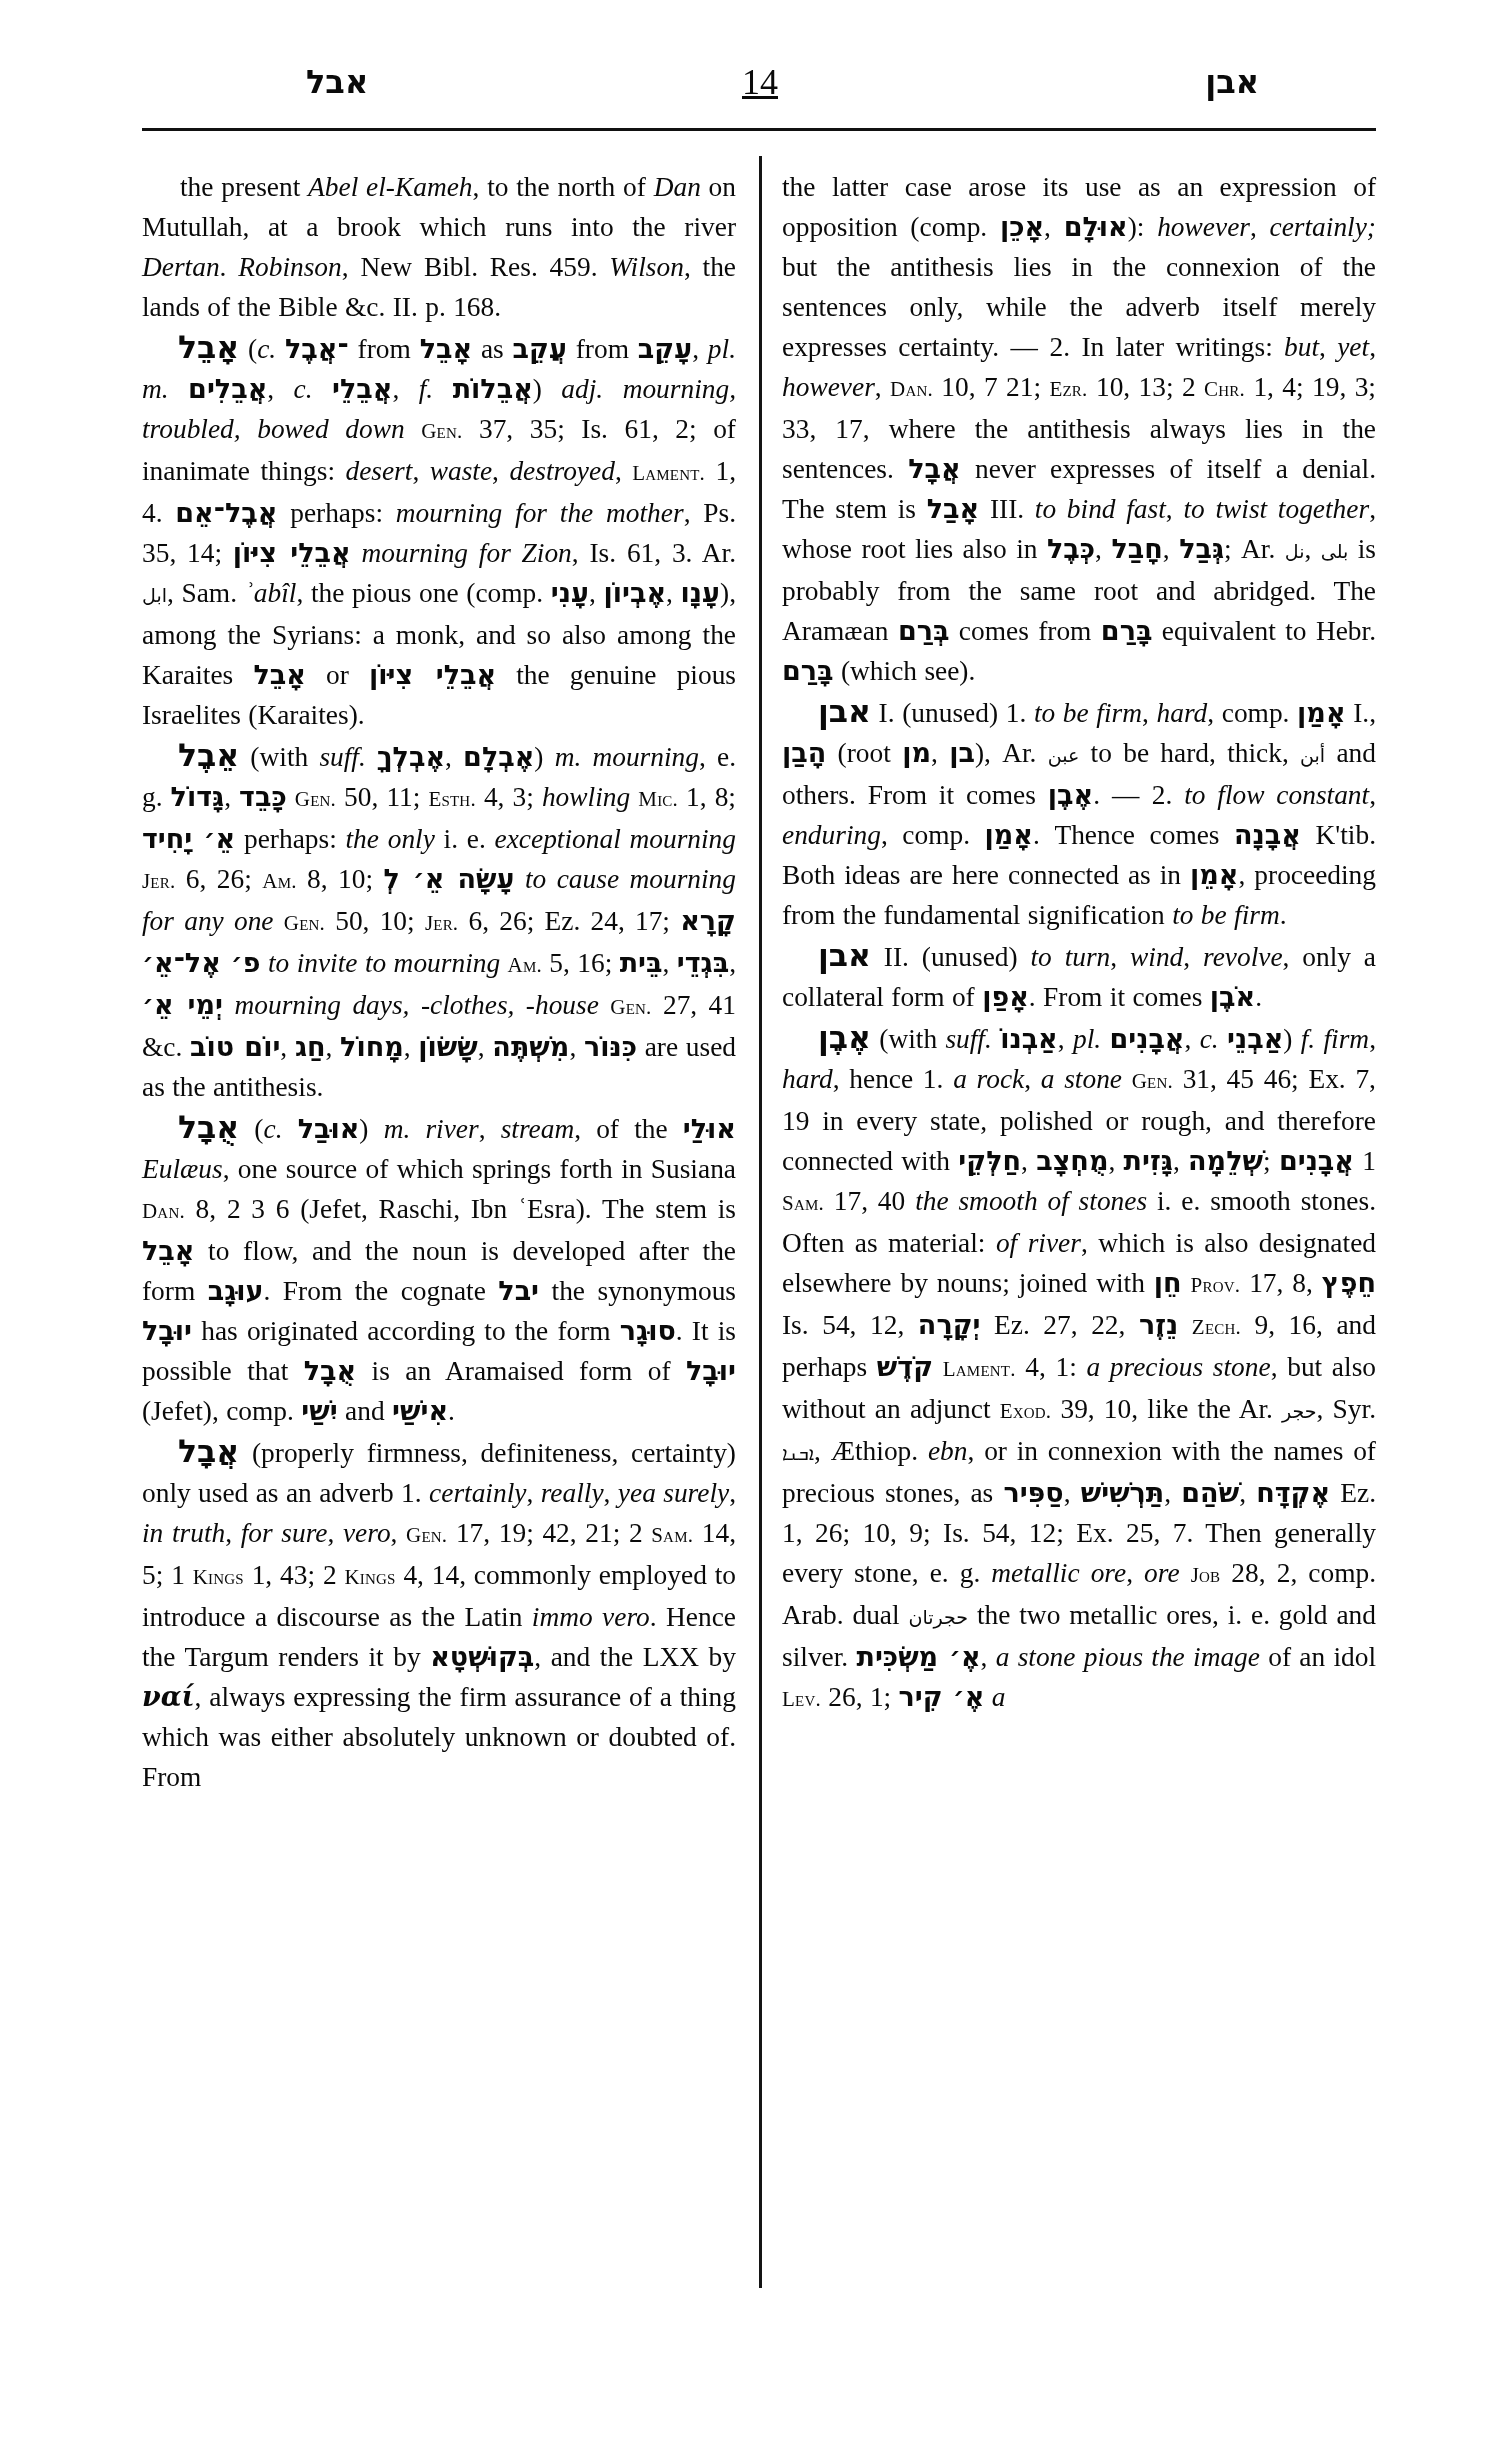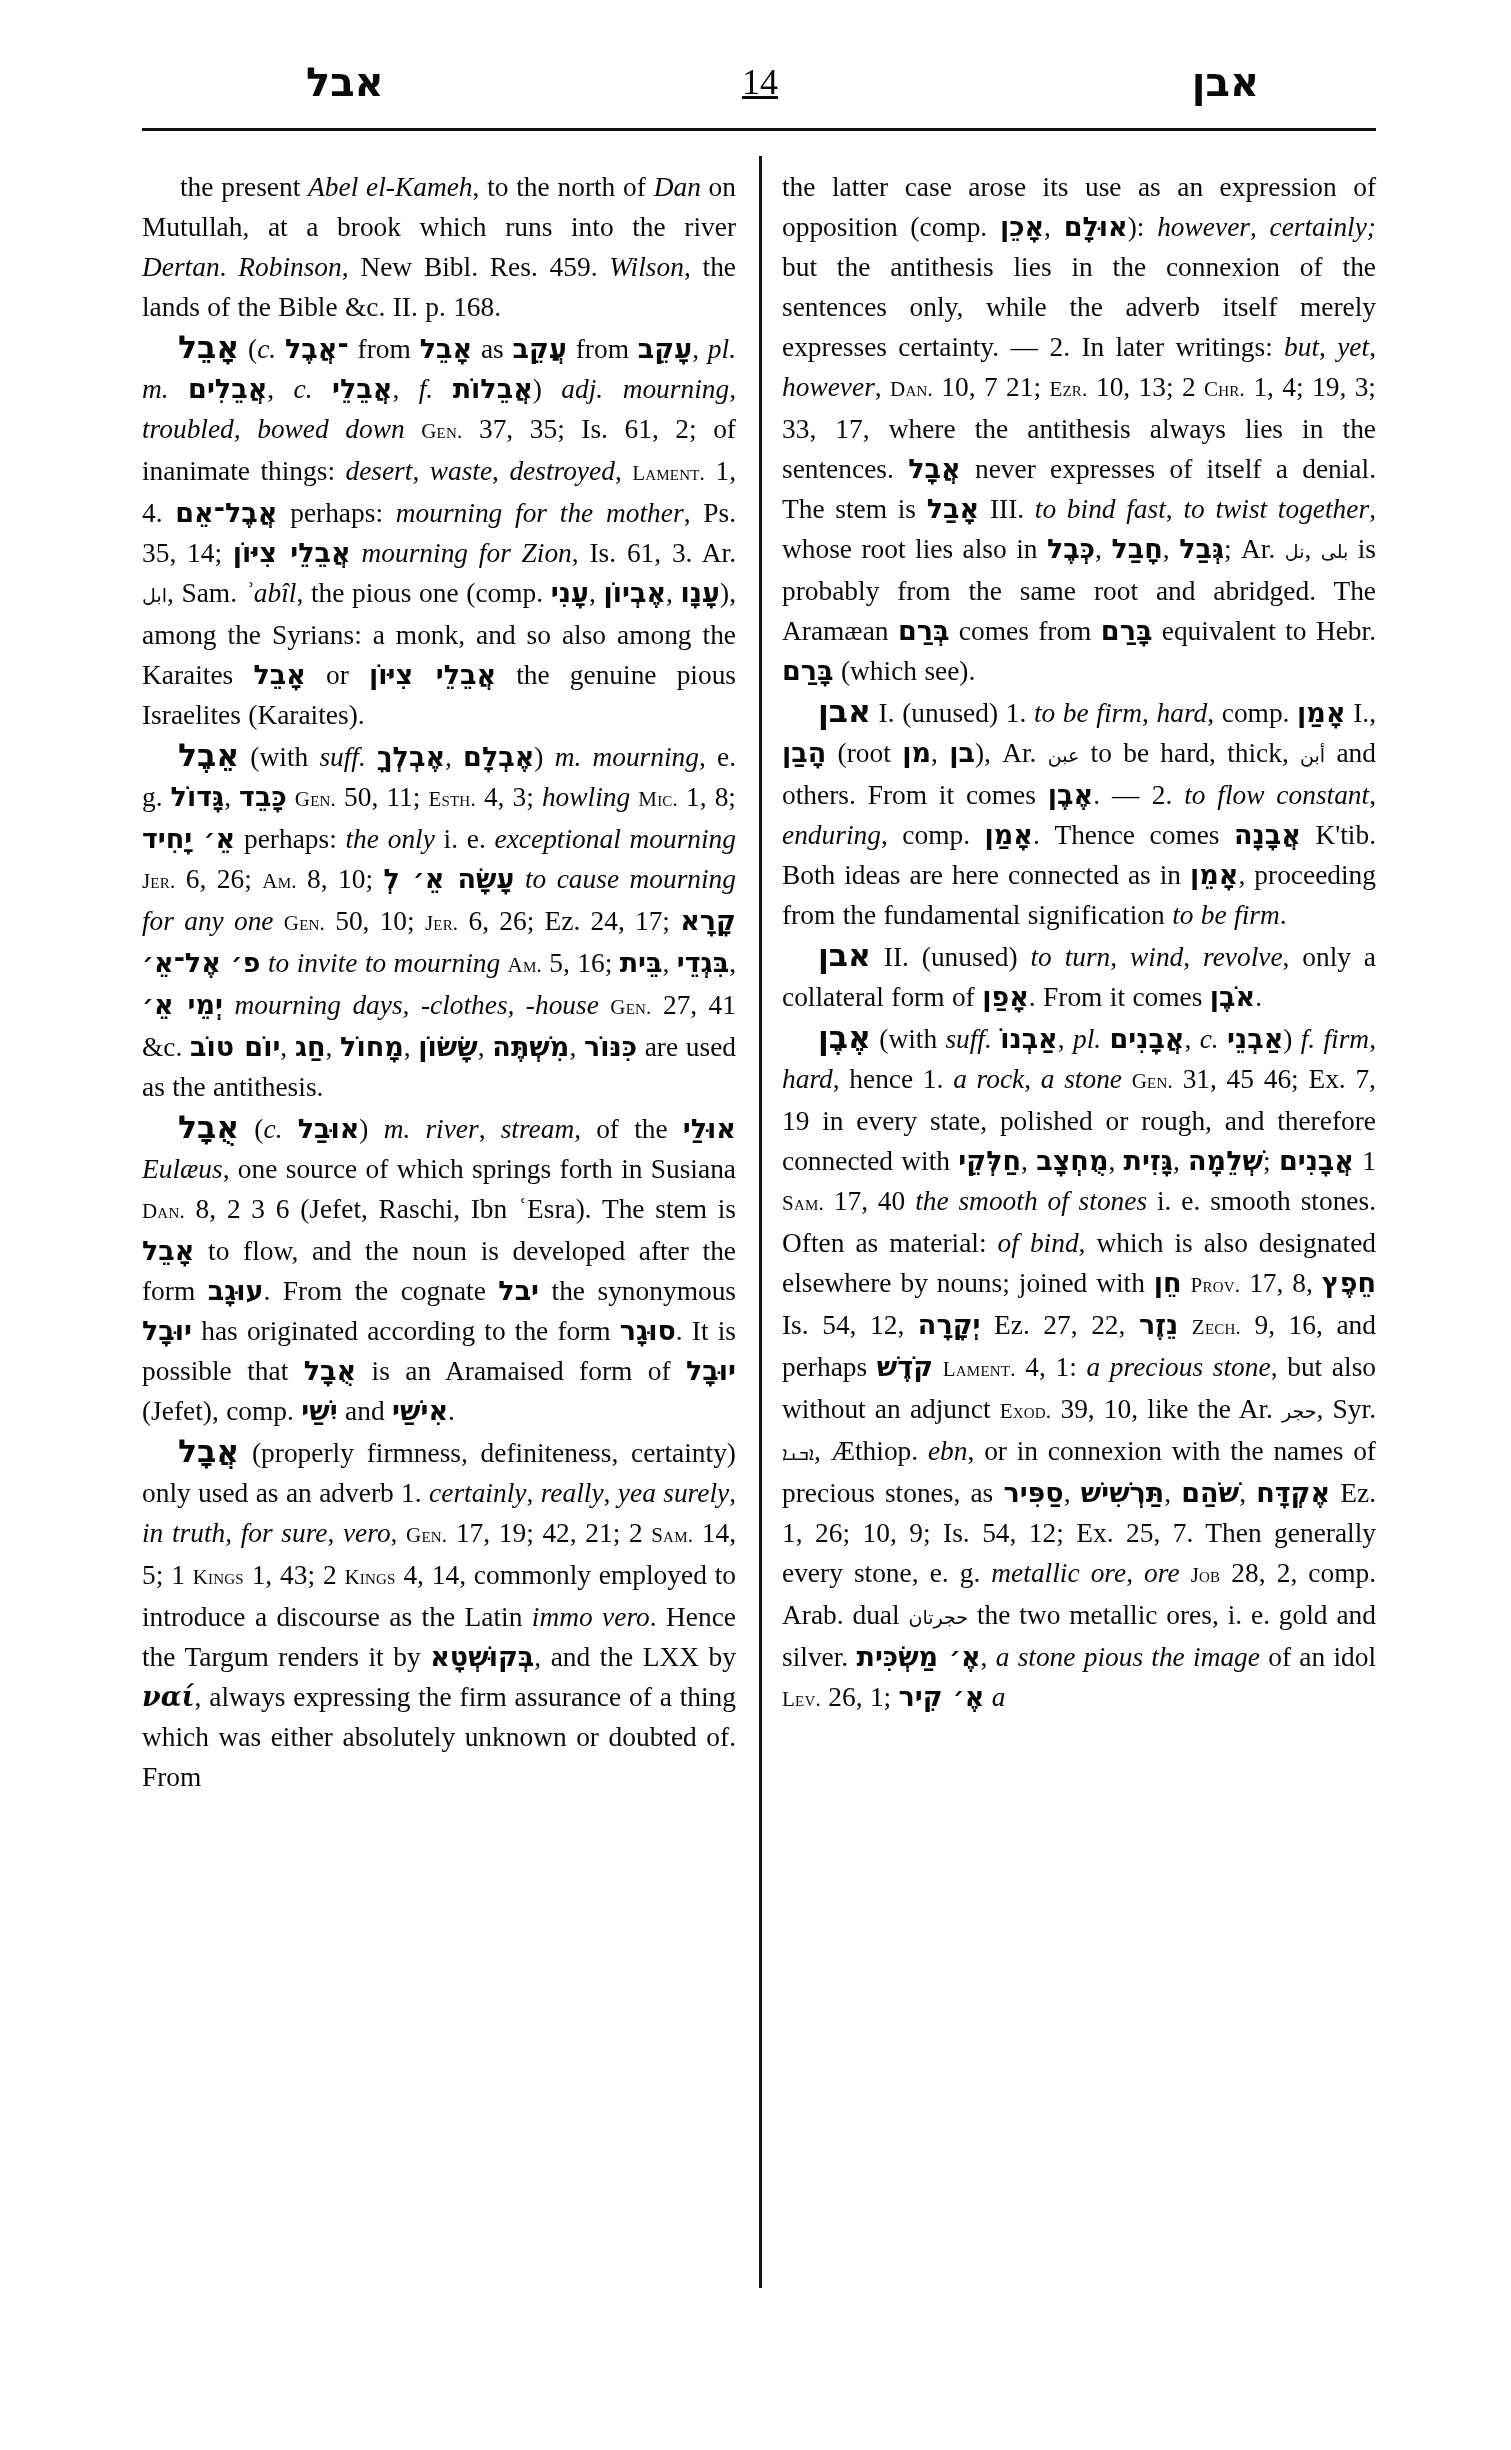--- a/index.html
+++ b/index.html
@@ -29,21 +29,21 @@
     left: 144px;
     top: 41px;
     width: 1232px;
     height: 83px;
   }
   .runhead .hw-left,
   .runhead .hw-right,
   .runhead .folio {
     position: absolute;
     top: 0;
-    font-size: 40px;
+    font-size: 32px;
     line-height: 83px;
     white-space: nowrap;
   }
   .runhead .hw-left {
     left: 162px;
     font-family: "DejaVu Sans", sans-serif;
     font-weight: 700;
     direction: rtl;
   }
   .runhead .hw-right {
@@ -309,21 +309,21 @@
         <span class="heb">אַבְנֵי</span>)
         <i>f. firm</i>, <i>hard</i>, hence 1. <i>a rock</i>, <i>a stone</i>
         <span class="sc">Gen.</span> 31, 45 46; Ex. 7, 19 in every state, polished or rough,
         and therefore connected with
         <span class="heb">חַלְּקֵי</span>,
         <span class="heb">מֻחְצָב</span>,
         <span class="heb">גָּזִית</span>,
         <span class="heb">שְׁלֵמָה</span>;
         <span class="heb">אֲבָנִים</span>
         1 <span class="sc">Sam.</span> 17, 40 <i>the smooth of stones</i> i. e. smooth
-        stones. Often as material: <i>of bind</i>, which is also designated elsewhere by
+        stones. Often as material: <i>of river</i>, which is also designated elsewhere by
         nouns; joined with <span class="heb">חֵן</span>
         <span class="sc">Prov.</span> 17, 8,
         <span class="heb">חֵפֶץ</span> Is. 54, 12,
         <span class="heb">יְקָרָה</span> Ez. 27, 22,
         <span class="heb">נֵזֶר</span>
         <span class="sc">Zech.</span> 9, 16, and perhaps
         <span class="heb">קֹדֶשׁ</span>
         <span class="sc">Lament.</span> 4, 1: <i>a precious stone</i>, but also without an
         adjunct <span class="sc">Exod.</span> 39, 10, like the Ar.
         <span class="ar">حجر</span>, Syr.

